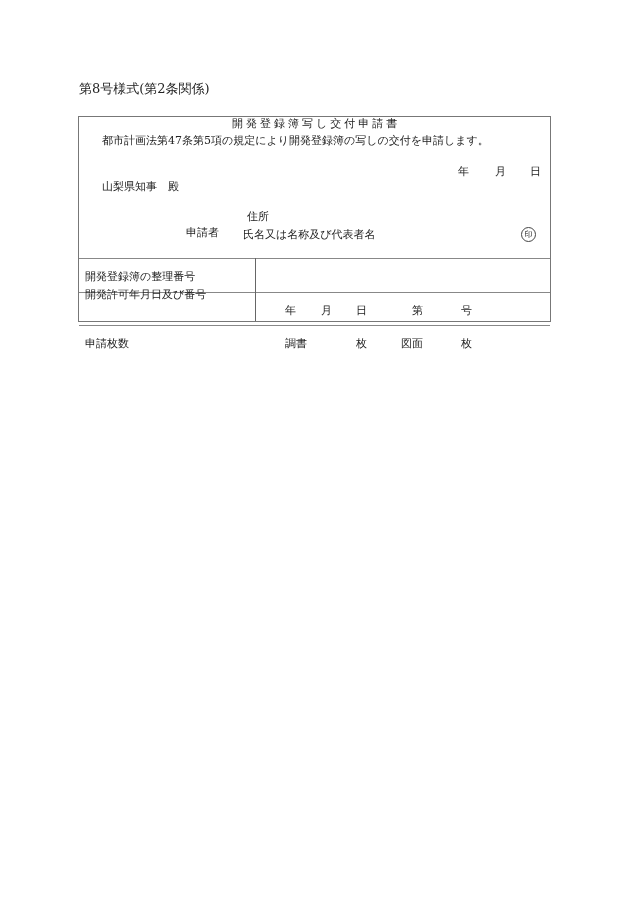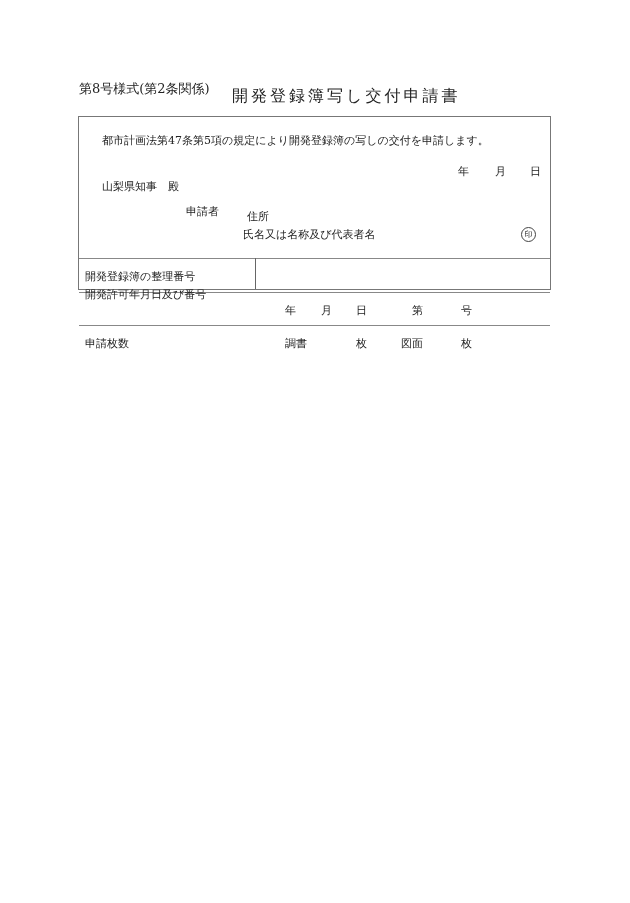--- a/index.html
+++ b/index.html
@@ -1,42 +1,42 @@
 <!DOCTYPE html>
 <html><head>
 <meta charset="utf-8">
 <style>
   html, body { margin:0; padding:0; }
   body { width:630px; height:903px; background:#ffffff; position:relative; overflow:hidden;
     font-family: "DejaVu Serif", "Liberation Serif", serif; color:#222; font-size:11px; }
   .abs { position:absolute; white-space:nowrap; }
   #form-label { left:79px; top:80px; font-size:13px; }
-  #doc-title { left:232px; top:86px; font-size:16px; letter-spacing:3px; }
-  #box { position:absolute; left:78px; top:116px; width:473px; height:174px; border:1px solid #777; box-sizing:border-box; }
+  #doc-title { left:232px; top:116px; font-size:11px; letter-spacing:3px; }
+  #box { position:absolute; left:78px; top:116px; width:473px; height:206px; border:1px solid #777; box-sizing:border-box; }
   .hline { position:absolute; left:0; right:0; height:0; border-top:1px solid #888; }
   .vline { position:absolute; top:141px; bottom:0; width:0; border-left:1px solid #666; left:176px; }
   .t { position:absolute; white-space:nowrap; font-size:11px; }
   .seal { position:absolute; width:13px; height:13px; border:1px solid #444; border-radius:50%; font-size:8px; line-height:13px; text-align:center; }
 </style>
 </head>
 <body>
 
 <div id="form-label" class="abs">第8号様式(第2条関係)</div>
 <div id="doc-title" class="abs">開発登録簿写し交付申請書</div>
 
 <div id="box">
   <div class="t" style="left:23px; top:16px;">都市計画法第47条第5項の規定により開発登録簿の写しの交付を申請します。</div>
 
   <div class="t" style="left:379px; top:47px;">年</div>
   <div class="t" style="left:416px; top:47px;">月</div>
   <div class="t" style="left:451px; top:47px;">日</div>
 
   <div class="t" style="left:23px; top:62px;">山梨県知事　殿</div>
 
-  <div class="t" style="left:107px; top:87px;">申請者</div>
+  <div class="t" style="left:107px; top:108px;">申請者</div>
   <div class="t" style="left:168px; top:92px;">住所</div>
   <div class="t" style="left:164px; top:110px;">氏名又は名称及び代表者名</div>
   <div class="seal" style="left:442px; top:110px;">印</div>
 
   <div class="hline" style="top:141px;"></div>
   <div class="hline" style="top:175px;"></div>
   <div class="hline" style="top:208px;"></div>
   <div class="vline"></div>
 
   <div class="t" style="left:6px; top:152px;">開発登録簿の整理番号</div>

